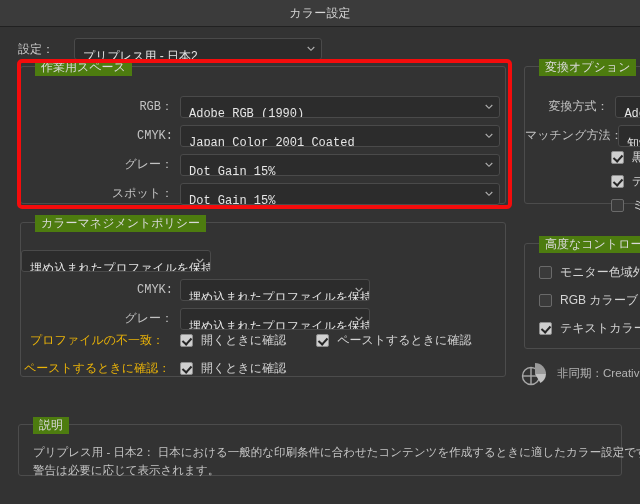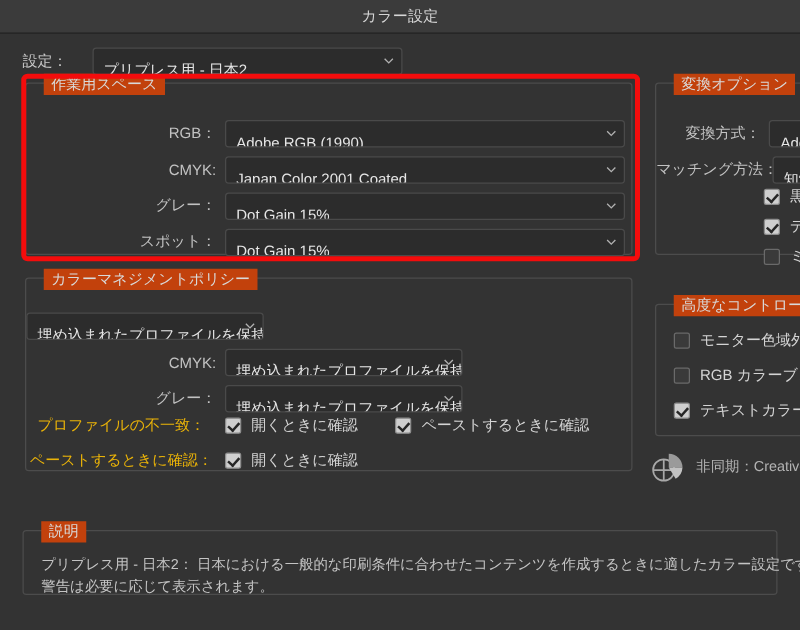--- a/index.html
+++ b/index.html
@@ -74,39 +74,40 @@
   
   .group {
     position: absolute;
     box-sizing: border-box;
     border: 1px solid #4c4c4c;
     border-radius: 3px;
   }
   .group-title {
     position: absolute;
     top: -8px; left: 14px;
-    background: #c2410c;
+    background: #4d7c0f;
     padding: 0 6px;
     font-size: 12px;
     color: #d9d9d9;
     white-space: nowrap;
   }
 
   
   #grp-working { left: 20px; top: 66px; width: 486px; height: 138px; }
   #grp-policies { left: 20px; top: 222px; width: 486px; height: 155px; }
   #grp-description { left: 18px; top: 424px; width: 604px; height: 52px; }
   #grp-convert { left: 524px; top: 66px; width: 200px; height: 138px; }
   #grp-advanced { left: 524px; top: 243px; width: 200px; height: 106px; }
 
   
   .field-row {
     position: absolute;
     display: flex; align-items: center;
     height: 35px;
+    font-family: Liberation Mono, monospace;
   }
   .field-label {
     font-size: 12px;
     color: #c2c2c2;
     text-align: right;
     white-space: nowrap;
     margin-right: 7px;
   }
 
   

